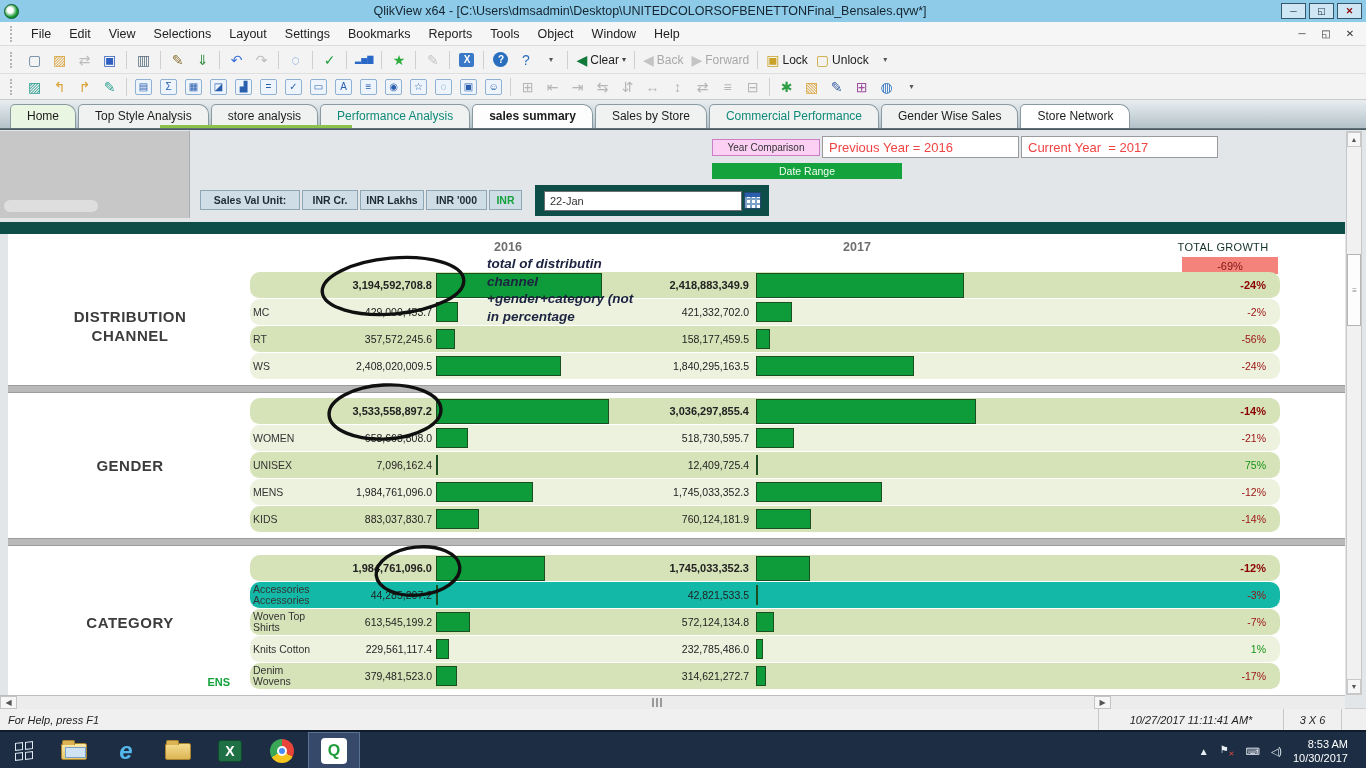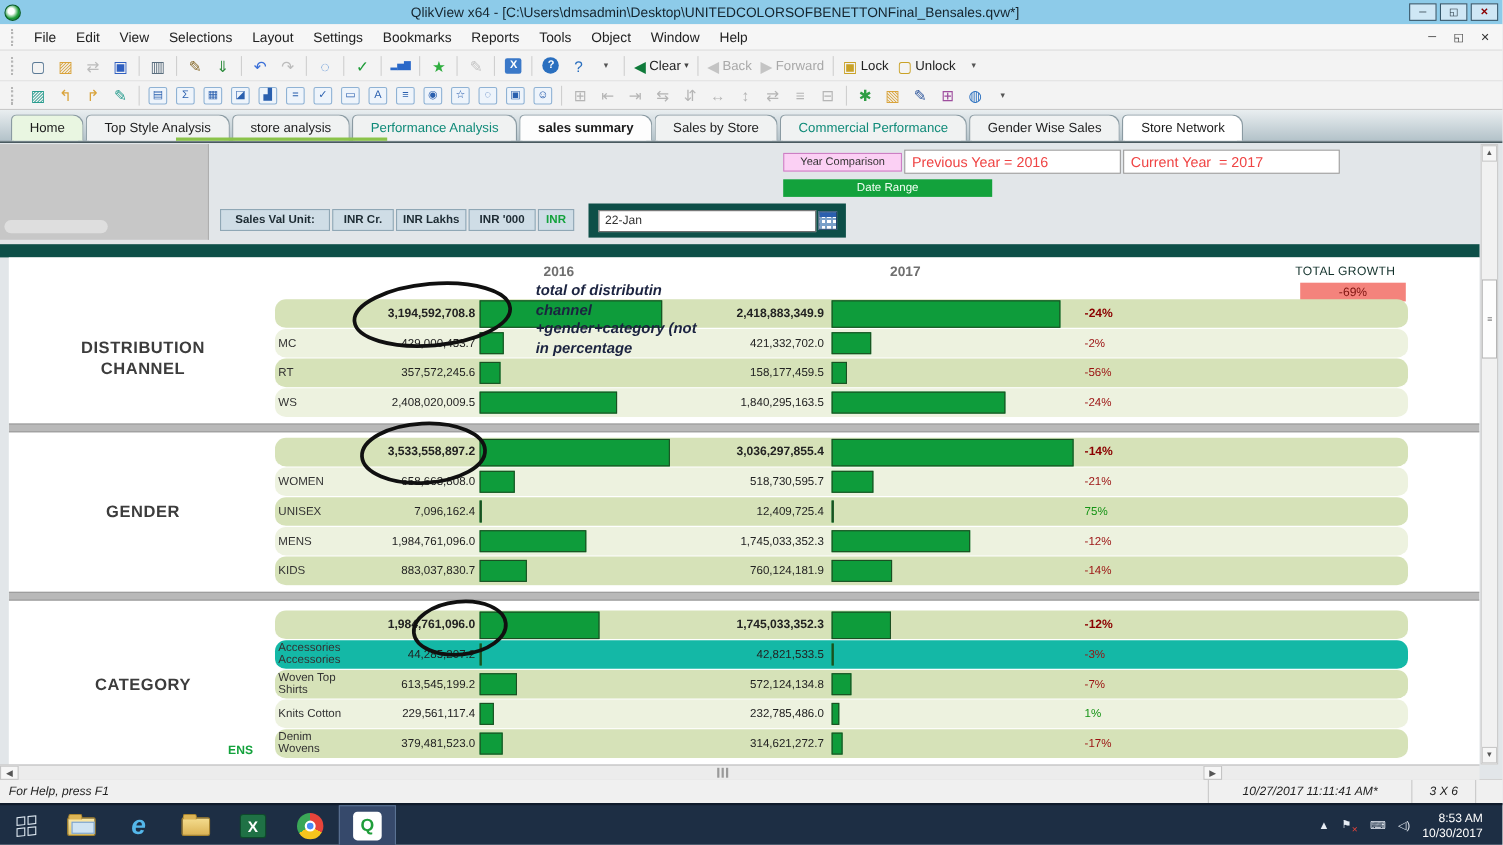--- a/index.html
+++ b/index.html
@@ -74,21 +74,21 @@
   .separator { left:0; width:1337px; height:8px; background:#b9b9b9; border-top:1px solid #9c9c9c; border-bottom:1px solid #9c9c9c; }
 
   .rows { left:242px; width:1030px; }
   .row { display:flex; height:27px; border-bottom:1px solid #ffffff; align-items:center;border-radius:10px; }
   .c-labelval { width:182px; display:flex; align-items:center; height:100%; }
   .c-label { flex:1; font-size:10.5px; color:#333; padding-left:3px; line-height:11px; }
   .c-val16 { width:116px; text-align:right; font-size:10.5px; color:#222; line-height:11px; word-break:break-all; }
   .c-bar16 { width:188px; padding-left:4px; }
   .c-val17 { width:134px; text-align:right; font-size:10.5px; color:#222; padding-right:5px; line-height:11px; word-break:break-all; }
   .c-bar17 { width:232px; padding-left:2px; }
-  .c-growth { flex:1; font-size:10.5px; padding-right:24px; }
+  .c-growth { flex:1; text-align:right; font-size:10.5px; padding-right:14px; }
   .bar { height:20px; background:#0e9c3b; border:1px solid #1b4f22; }
   .row.total { font-weight:bold; }
   .row.total .c-val16, .row.total .c-val17 { font-size:11px; font-weight:bold; }
   .row.total .bar { height:25px; }
   .row.total .c-growth { font-weight:bold; font-size:11px; }
 
   .ink-svg { left:0; top:0; pointer-events:none; z-index:40; }
   .note { left:479px; top:21px; width:210px; z-index:45; font-size:13.5px; font-weight:bold; font-style:italic; color:#1b2340; line-height:17.5px; }
 
   
@@ -406,21 +406,21 @@
 
   <div class="abs date-panel" style="left:535px;">
     <div class="date-input">22-Jan</div>
     <div class="cal-icon"></div>
   </div>
 
   <div class="abs teal-band"></div>
 
   <div class="abs chart-panel">
     <div class="abs col-header" style="left:420px;">2016</div>
-    <div class="abs col-header" style="left:735px;">2017</div>
+    <div class="abs col-header" style="left:769px;">2017</div>
     <div class="abs growth-header">TOTAL GROWTH</div>
     <div class="abs growth-badge">-69%</div>
 
     <span><div class="abs sect-label-box" style="top: 38px; height: 108px;">
           <div class="sect-title">DISTRIBUTION</div>
           <div class="sect-title">CHANNEL</div>
         </div><div class="abs rows" style="top: 38px;">
           <div class="row total" style="background: rgb(214, 226, 184);">
             <div class="c-labelval">
               <span class="c-label"></span>

